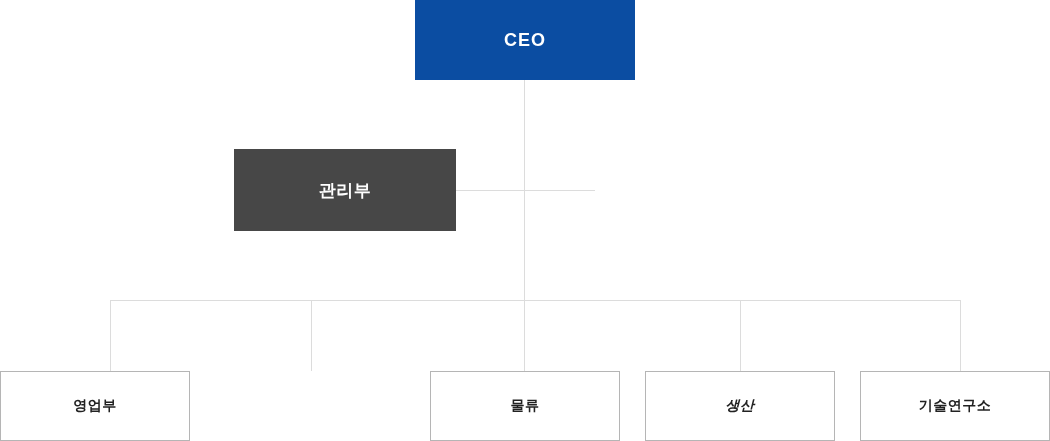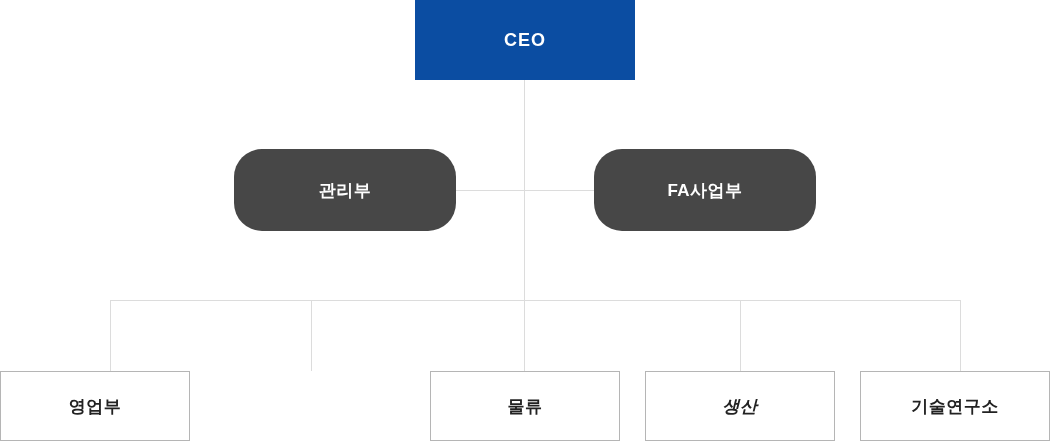--- a/index.html
+++ b/index.html
@@ -31,36 +31,36 @@
     left: 415px; top: 0; width: 220px; height: 80px;
     background: var(--root-bg, #0b4da2);
   }
   .node.root span {
     color: var(--root-text, #ffffff);
     font-size: 18px;
     letter-spacing: 1px;
   }
   .node.dept {
     background: var(--dept-bg, #474747);
-    top: 149px; width: 222px; height: 82px; border-radius: 28px;
+    top: 149px; width: 222px; height: 82px;
   }
   .node.dept span {
     color: var(--dept-text, #ffffff);
     font-size: 17px;
   }
   .node.dept-1 { left: 234px; }
   .node.dept-2 { left: 594px; }
   .node.leaf {
     background: var(--leaf-bg, #ffffff);
     border: 1px solid var(--leaf-border, #b5b5b5);
     top: 371px; width: 190px; height: 70px;
   }
   .node.leaf span {
     color: var(--leaf-text, #222222);
-    font-size: 17px;
+    font-size: 14px;
   }
   .node.leaf-1 { left: 0; }
   .node.leaf-2 { left: 215px; }
   .node.leaf-3 { left: 430px; }
   .node.leaf-4 { left: 645px; font-style: italic; }
   .node.leaf-5 { left: 860px; }
   .connector {
     position: absolute;
     background: var(--line, #dcdcdc);
   }
@@ -80,23 +80,20 @@
   <div class="connector v" style="left:740px; top:300px; height:71px;"></div>
   <div class="connector v" style="left:960px; top:300px; height:71px;"></div>
 
   <div class="node root">
     <span>CEO</span>
   </div>
 
   <div class="node dept dept-1">
     <span>관리부</span>
   </div>
-  <div class="node dept dept-2">
-    <span>FA사업부</span>
-  </div>
 
   <div class="node leaf leaf-1">
     <span>영업부</span>
   </div>
   <div class="node leaf leaf-3">
     <span>물류</span>
   </div>
   <div class="node leaf leaf-4">
     <span>생산</span>
   </div>

